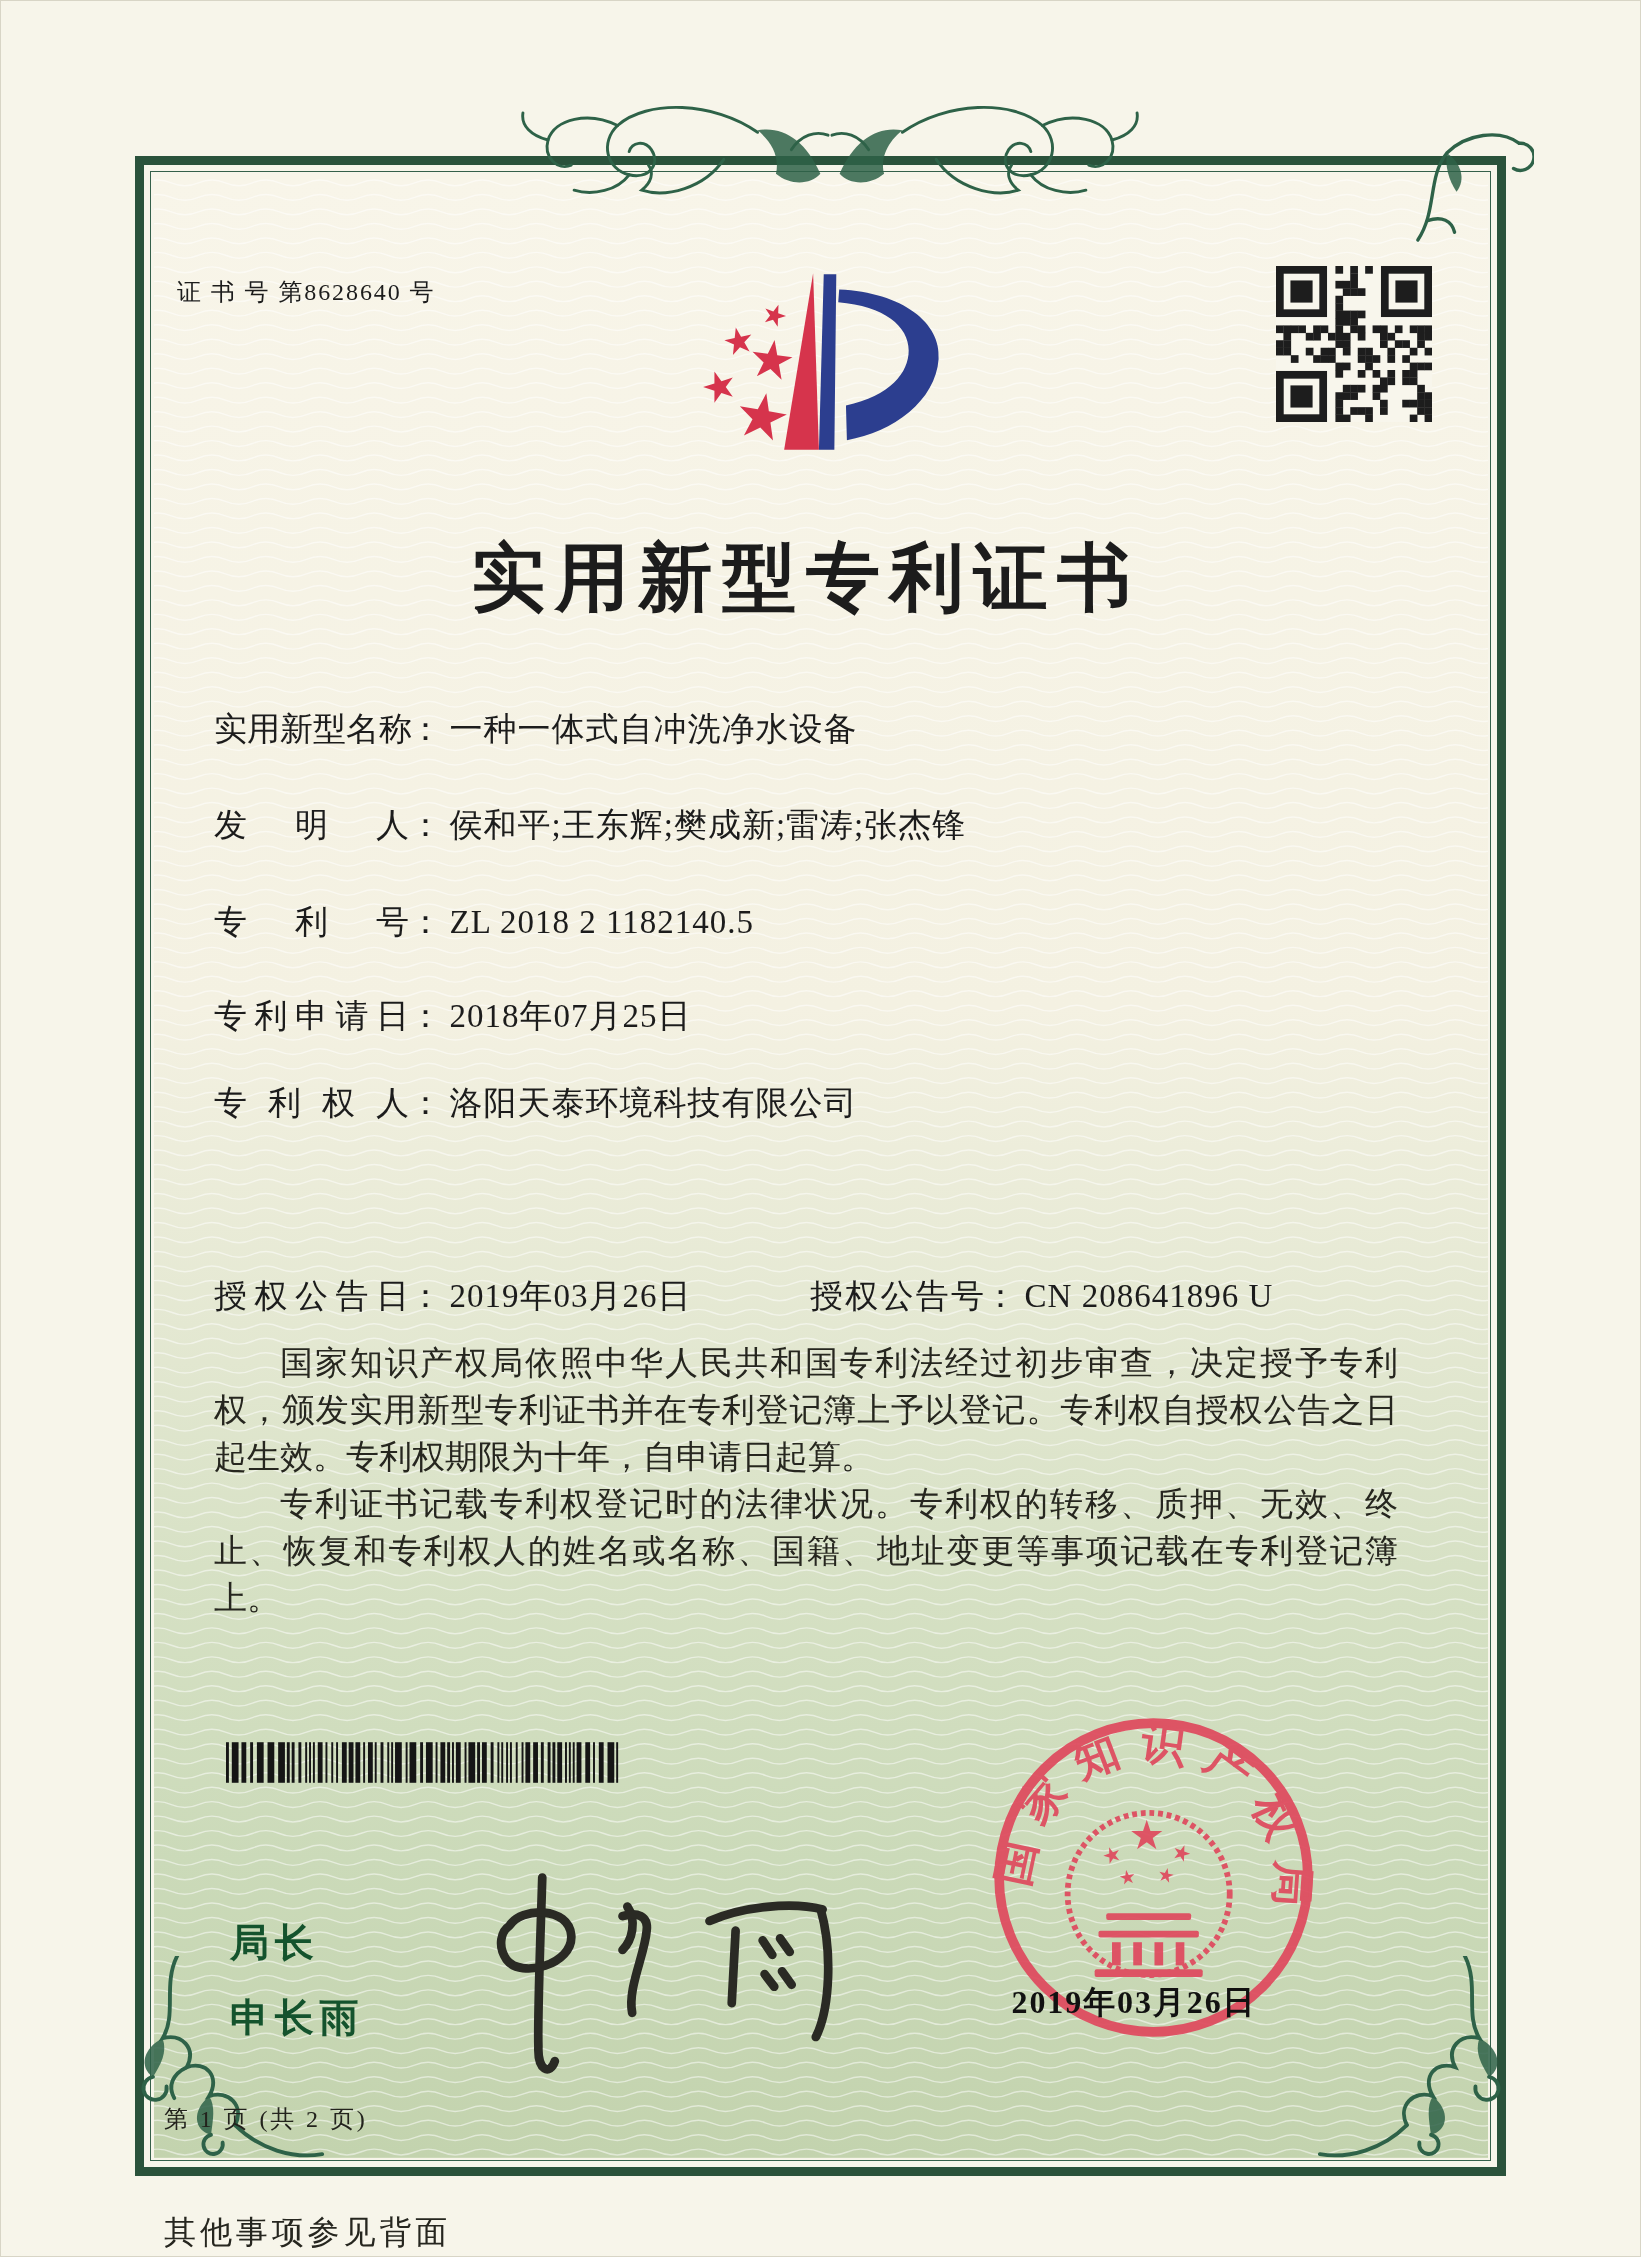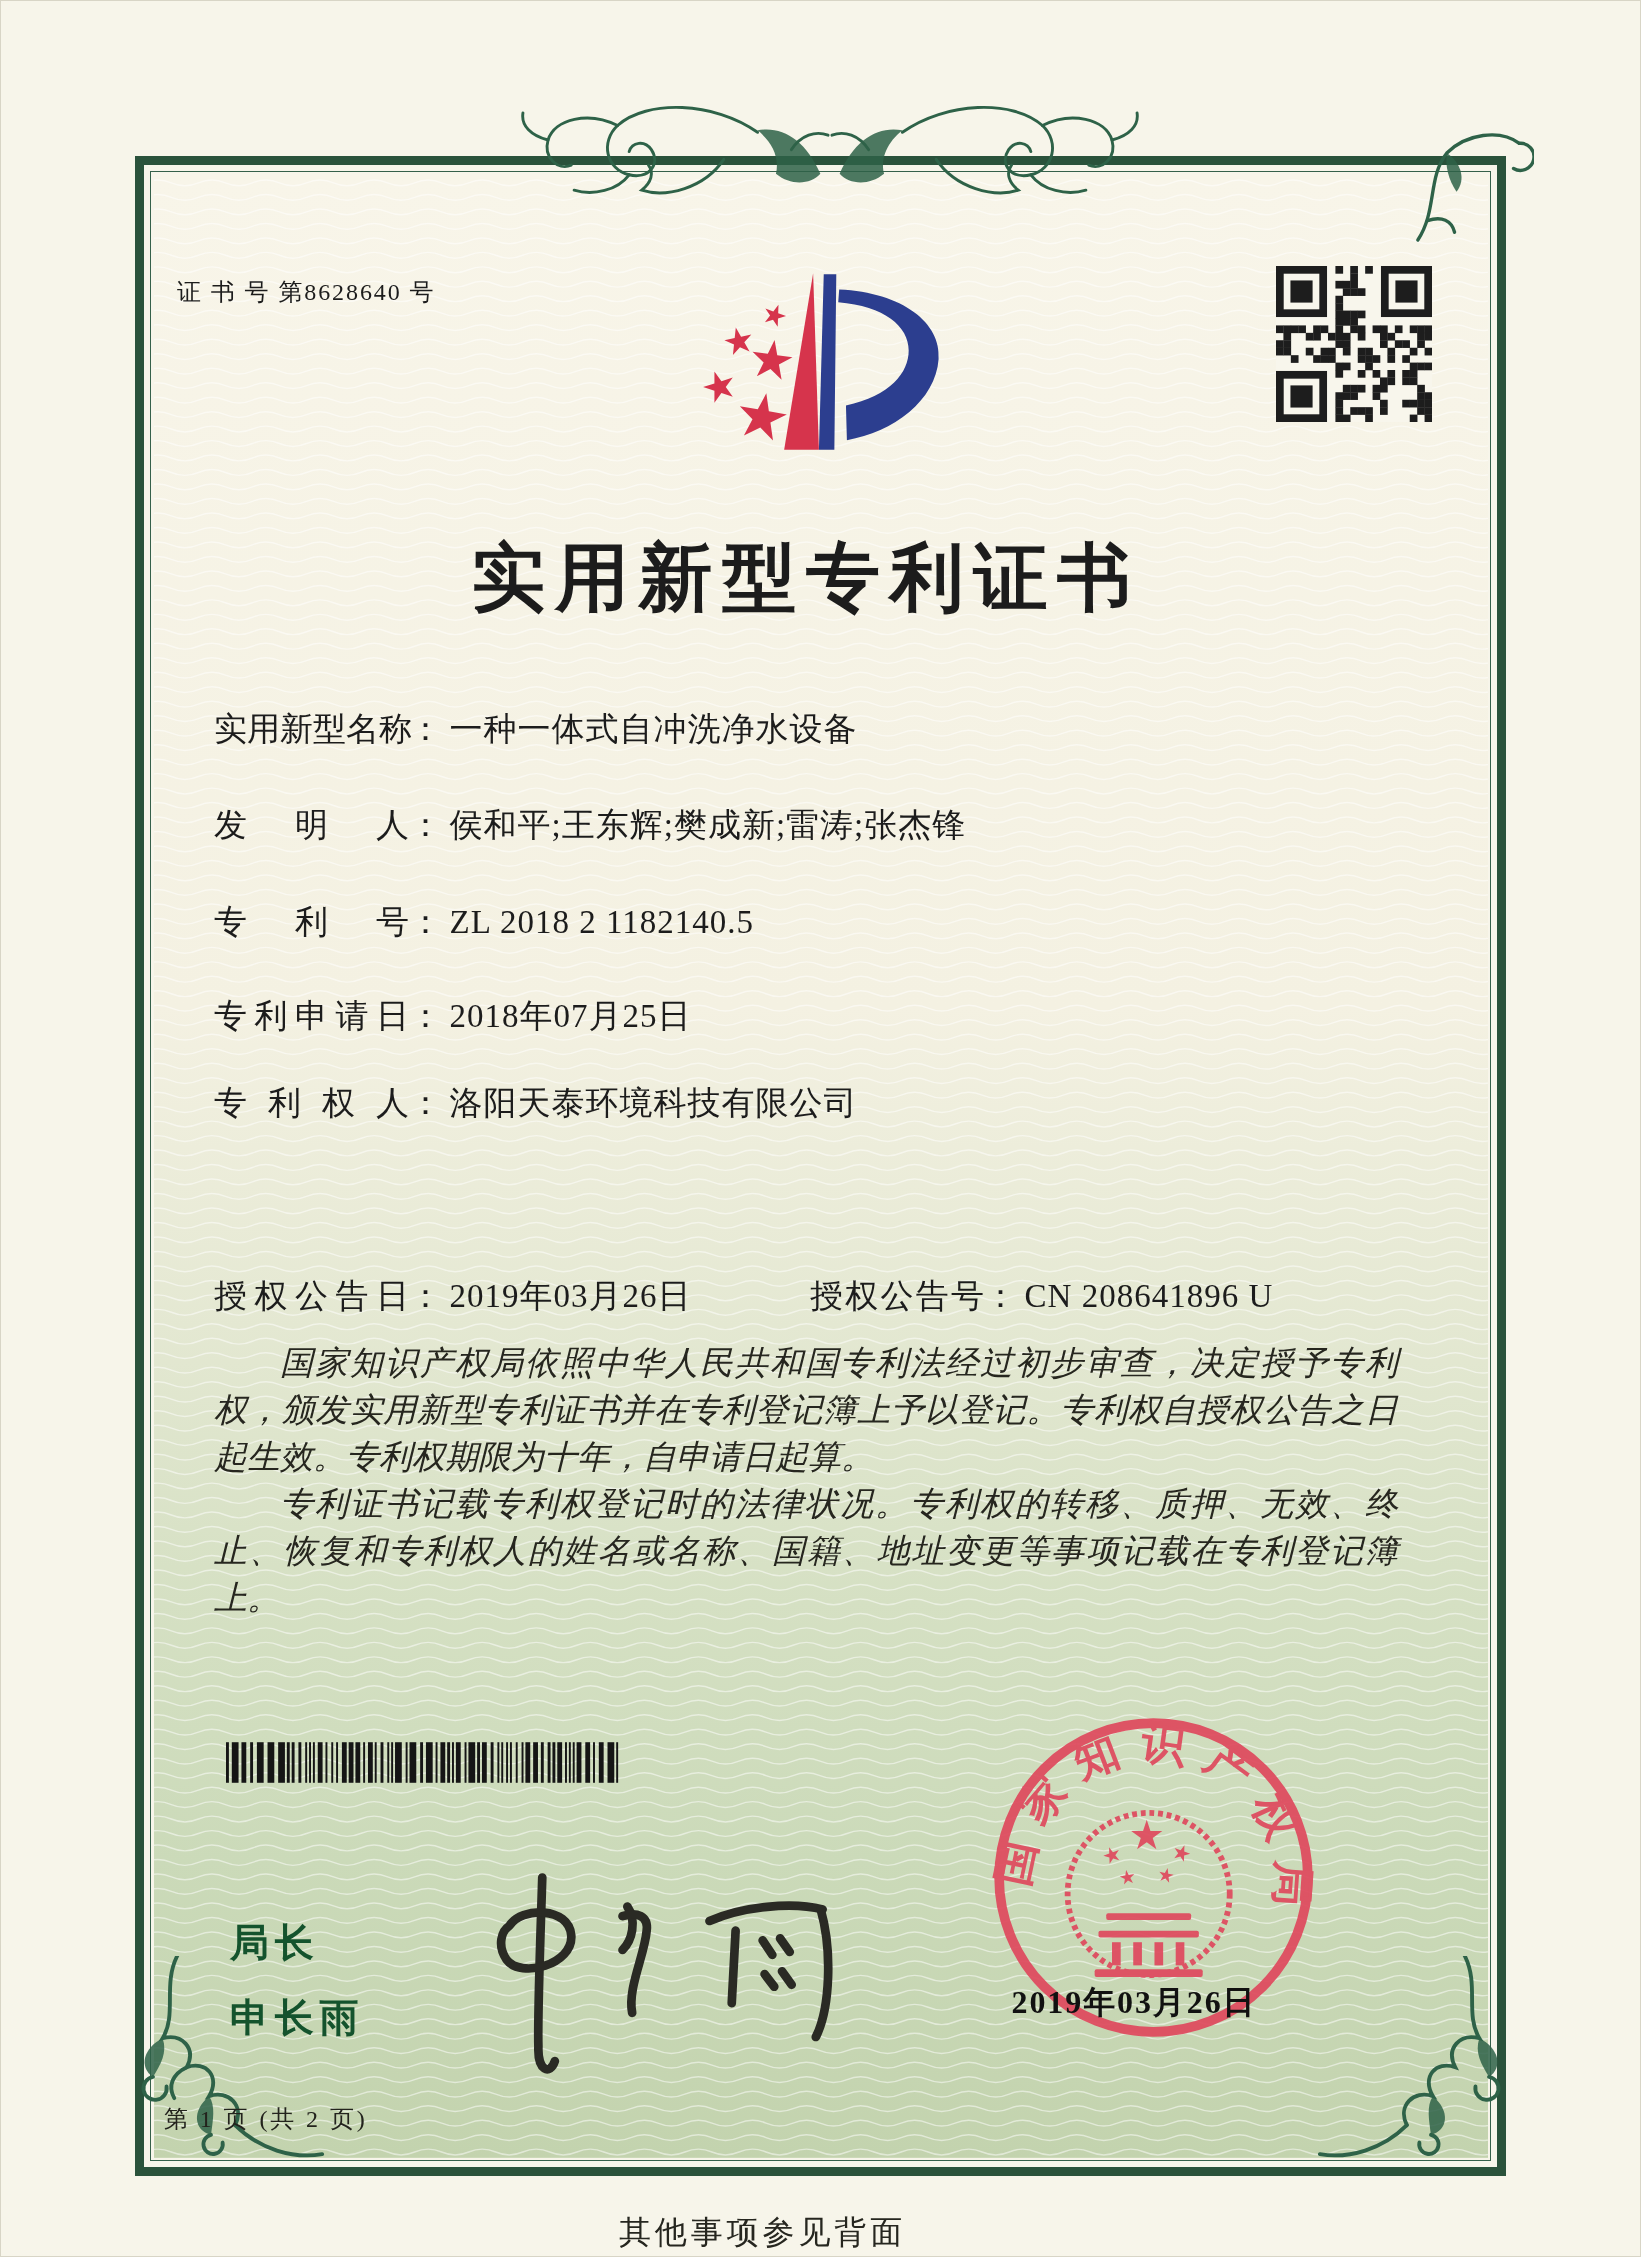--- a/index.html
+++ b/index.html
@@ -15,25 +15,25 @@
   
   .cert-no{left:177px;top:276px;font-size:24px;letter-spacing:1.9px;}
   .title{left:164px;top:529px;width:1284px;text-align:center;font-size:74px;font-weight:bold;letter-spacing:9.7px;}
   .row{left:214px;width:1236px;font-size:33px;white-space:nowrap;}
   .flabel{display:inline-block;width:195px;text-align:justify;text-align-last:justify;vertical-align:bottom;}
   .colon{display:inline-block;width:29px;}
   .fval{margin-left:11.6px;letter-spacing:1px;}
   .grant2{position:absolute;left:596px;top:0;}
   .grant2 .flabel{width:174px;}
   .paras{left:214px;top:1340px;width:1184px;font-size:33px;line-height:47px;text-align:justify;color:#26261f;}
-  .paras p{margin:0;text-indent:2em;font-style:italic;}
+  .paras p{margin:0;text-indent:2em;}
   .signer{left:230px;font-family:"Liberation Sans", sans-serif;font-weight:600;font-size:39px;letter-spacing:5.8px;color:#14532d;}
   .seal-date{left:994px;top:1981px;width:280px;text-align:center;font-size:32px;font-weight:600;letter-spacing:1.9px;color:#111;}
   .page-info{left:164px;top:2103px;width:1197px;text-align:left;font-size:24px;letter-spacing:2.9px;color:#23231d;}
-  .back-note{left:164px;top:2211px;width:1197px;text-align:center;font-size:32px;letter-spacing:3.9px;color:#26261f;}
+  .back-note{left:164px;top:2211px;width:1197px;text-align:left;font-size:32px;letter-spacing:3.9px;color:#26261f;}
   svg{display:block;}
 </style>
 </head>
 <body>
 
 <div class="page">
 
   <svg width="0" height="0" class="abs" aria-hidden="true">
     <defs>
       <path id="star" d="M0,-1 L0.2245,-0.309 L0.951,-0.309 L0.363,0.118 L0.588,0.809 L0,0.382 L-0.588,0.809 L-0.363,0.118 L-0.951,-0.309 L-0.2245,-0.309 Z"></path>

